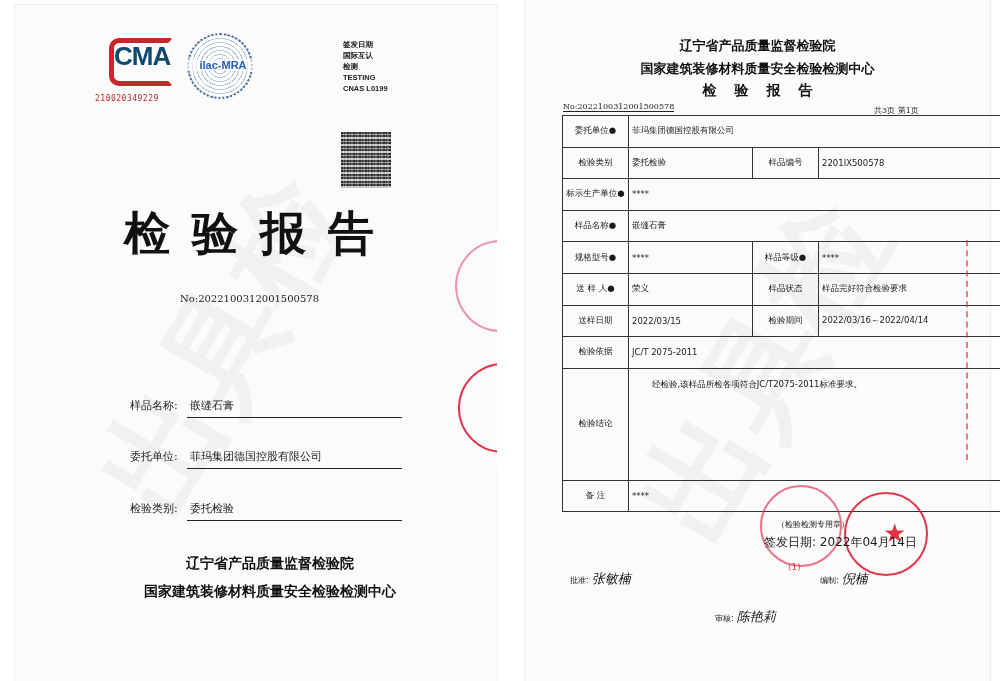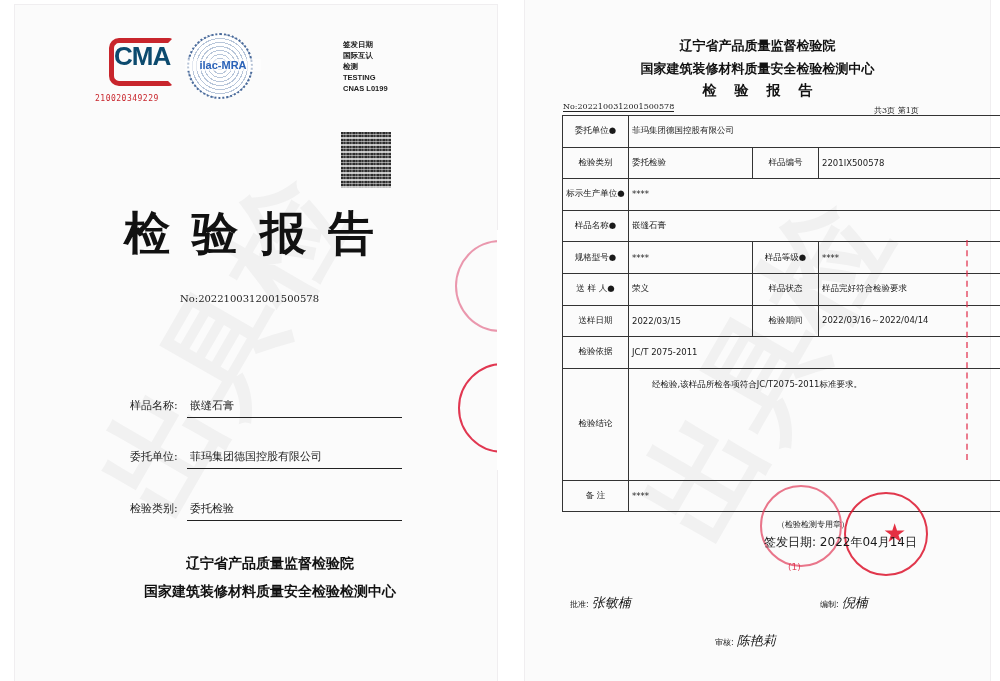--- a/index.html
+++ b/index.html
@@ -97,21 +97,21 @@
   .issue-stamp { position: absolute; left: 777px; top: 519px; font-size: 8px; color: #1a1a1a; }
   .issue-date { position: absolute; left: 764px; top: 534px; font-size: 12px; color: #1a1a1a; }
 
   .red-seal { position: absolute; border-radius: 50%; border: 2.5px solid rgba(220,30,60,0.8); }
   .seal1 { left: 760px; top: 485px; width: 82px; height: 82px; border-color: rgba(225,60,90,0.7); }
   .seal2 { left: 844px; top: 492px; width: 84px; height: 84px; border-color: rgba(220,20,45,0.85); }
   .seal-star { position: absolute; left: 883px; top: 518px; color: rgba(225,25,45,0.9); font-size: 26px; }
   .seal-txt { position: absolute; font-size: 7px; color: rgba(220,30,60,0.8); }
   .st1 { left: 788px; top: 562px; font-size: 9px; }
 
-  .sign-row { position: absolute; top: 594px; font-size: 8px; color: #222; text-align: right; }
+  .sign-row { position: absolute; top: 570px; font-size: 8px; color: #222; text-align: right; }
   .sg1 { left: 570px; } .sg2 { left: 715px; margin-top: 38px; } .sg3 { left: 820px; }
   .signature { font-family: "DejaVu Serif", serif; font-style: italic; font-size: 13px; color: #111; margin-left: 3px; }
 
   .edge-stamp { position: absolute; left: 966px; top: 240px; width: 6px; height: 220px;
     border-left: 2px dashed rgba(225,40,70,0.6); }
 </style>
 </head>
 <body>
 
 <div class="page page-left">

